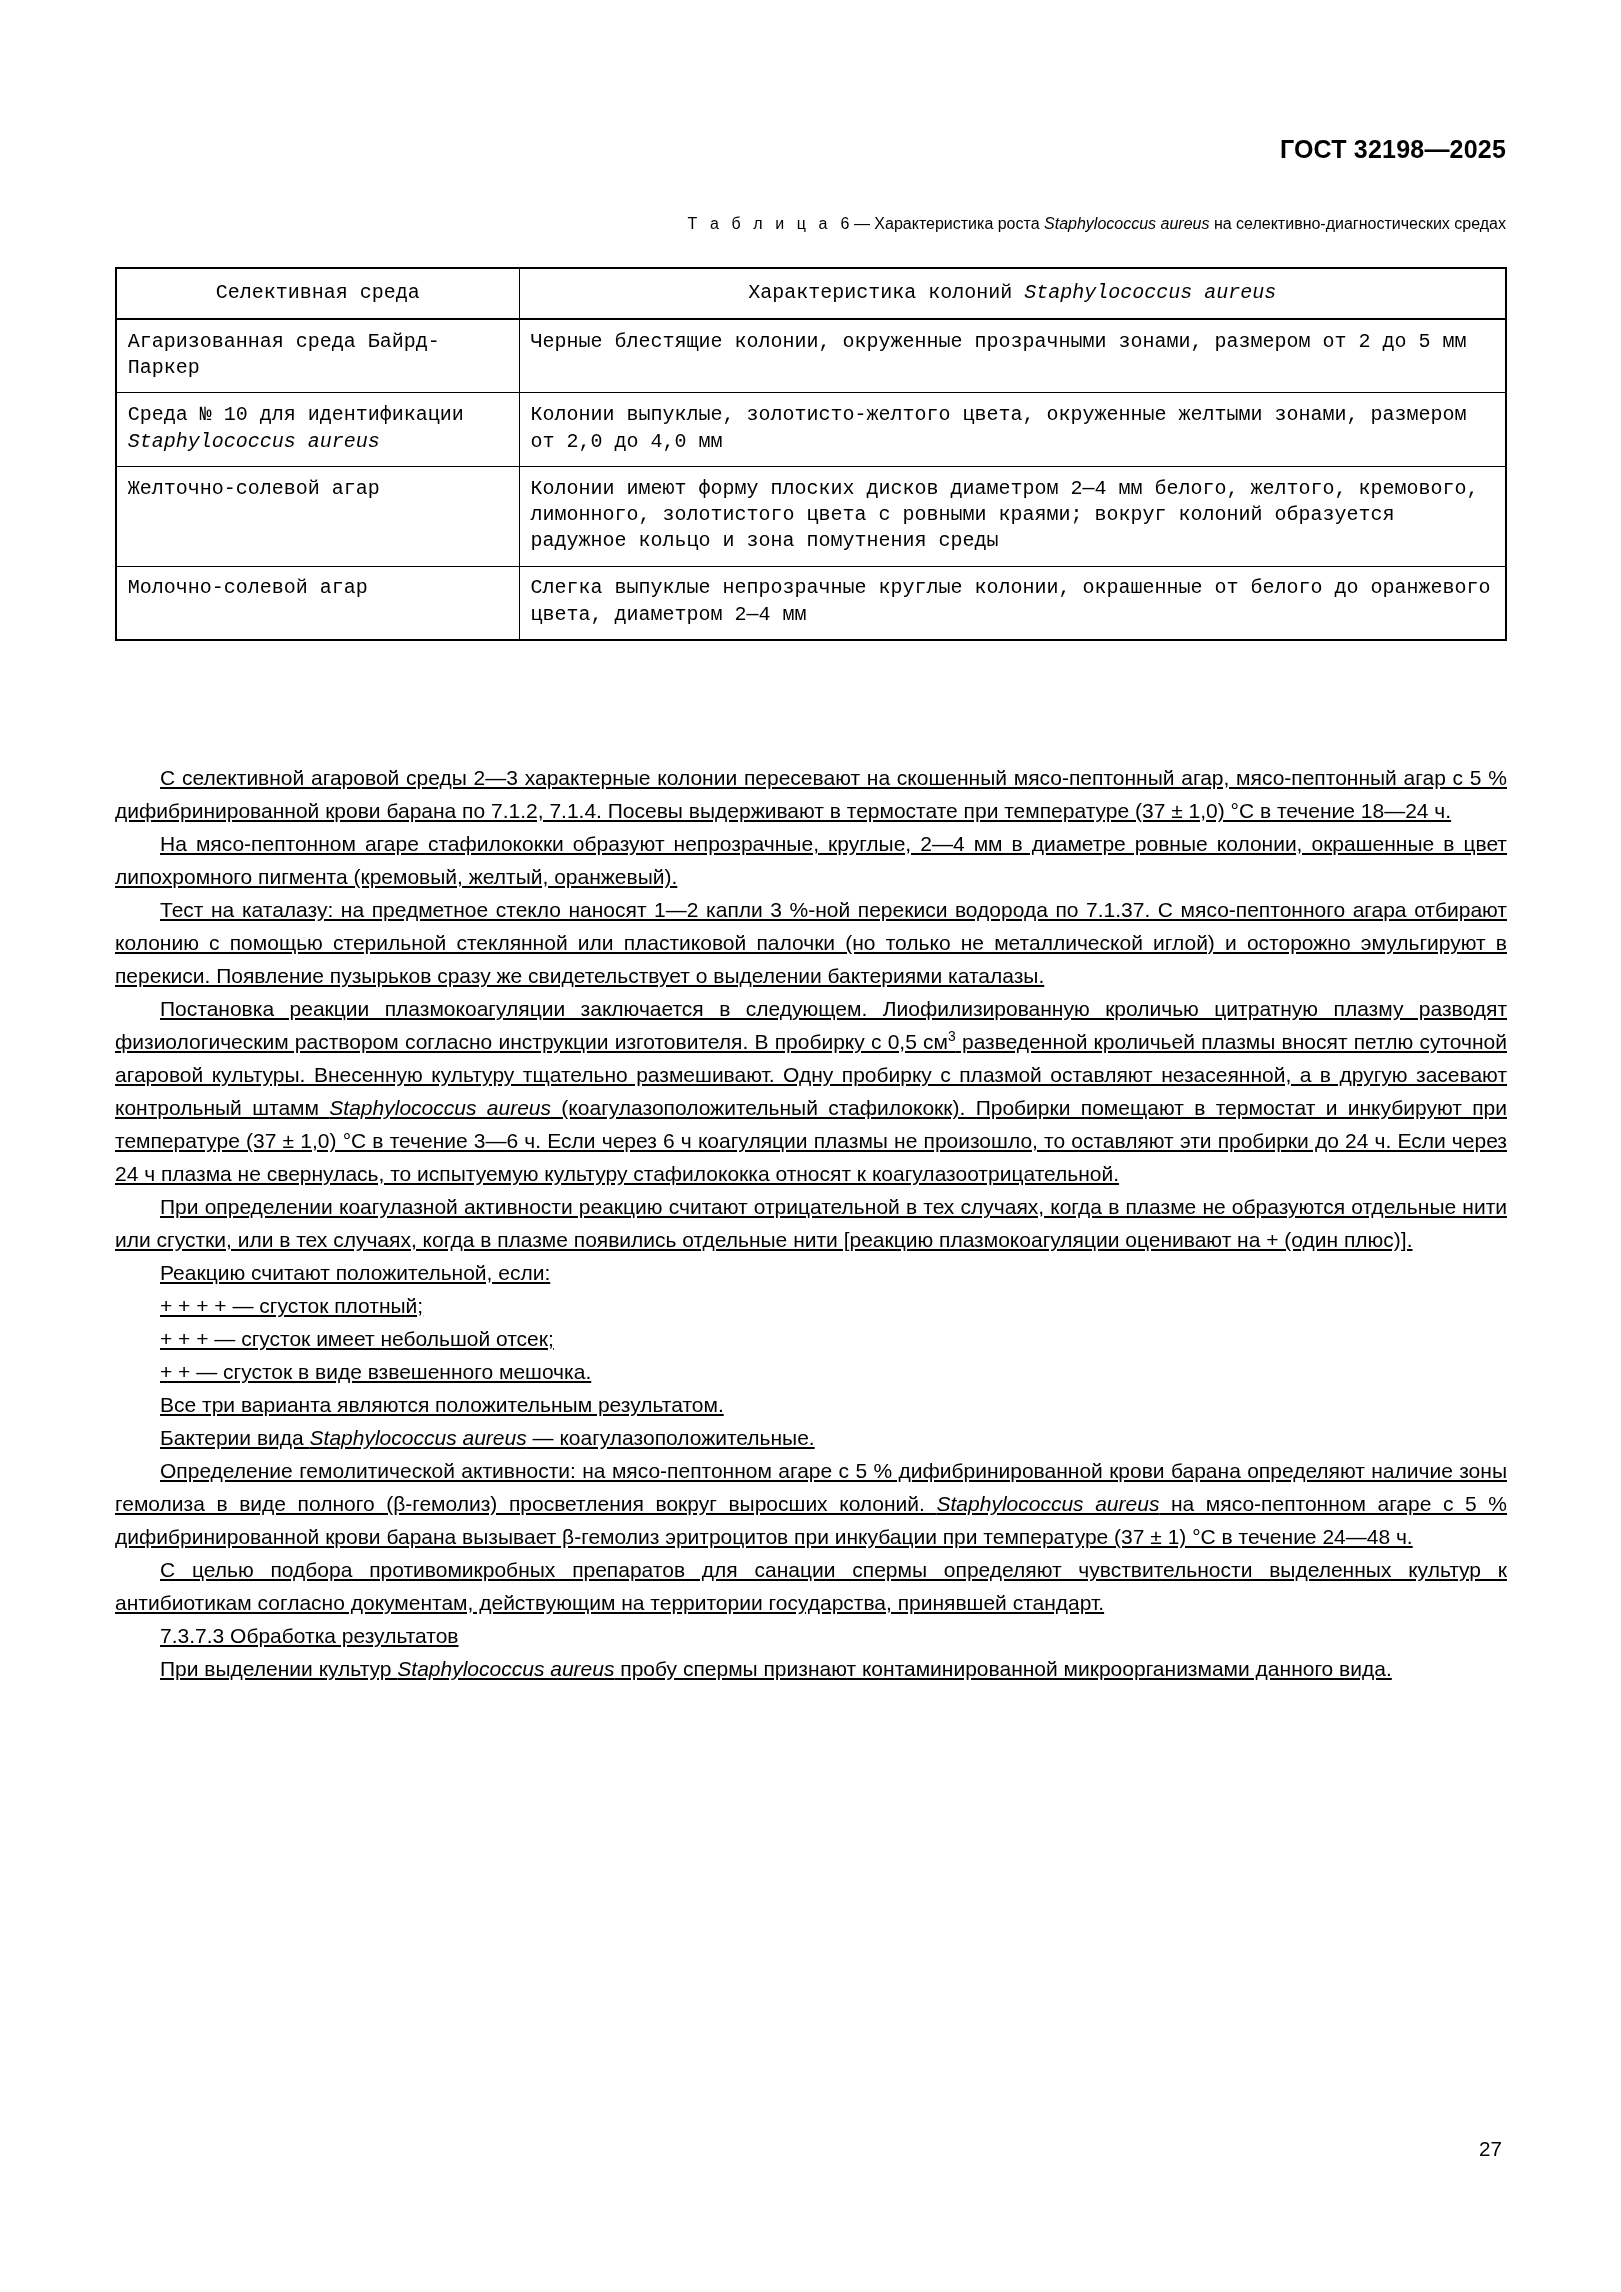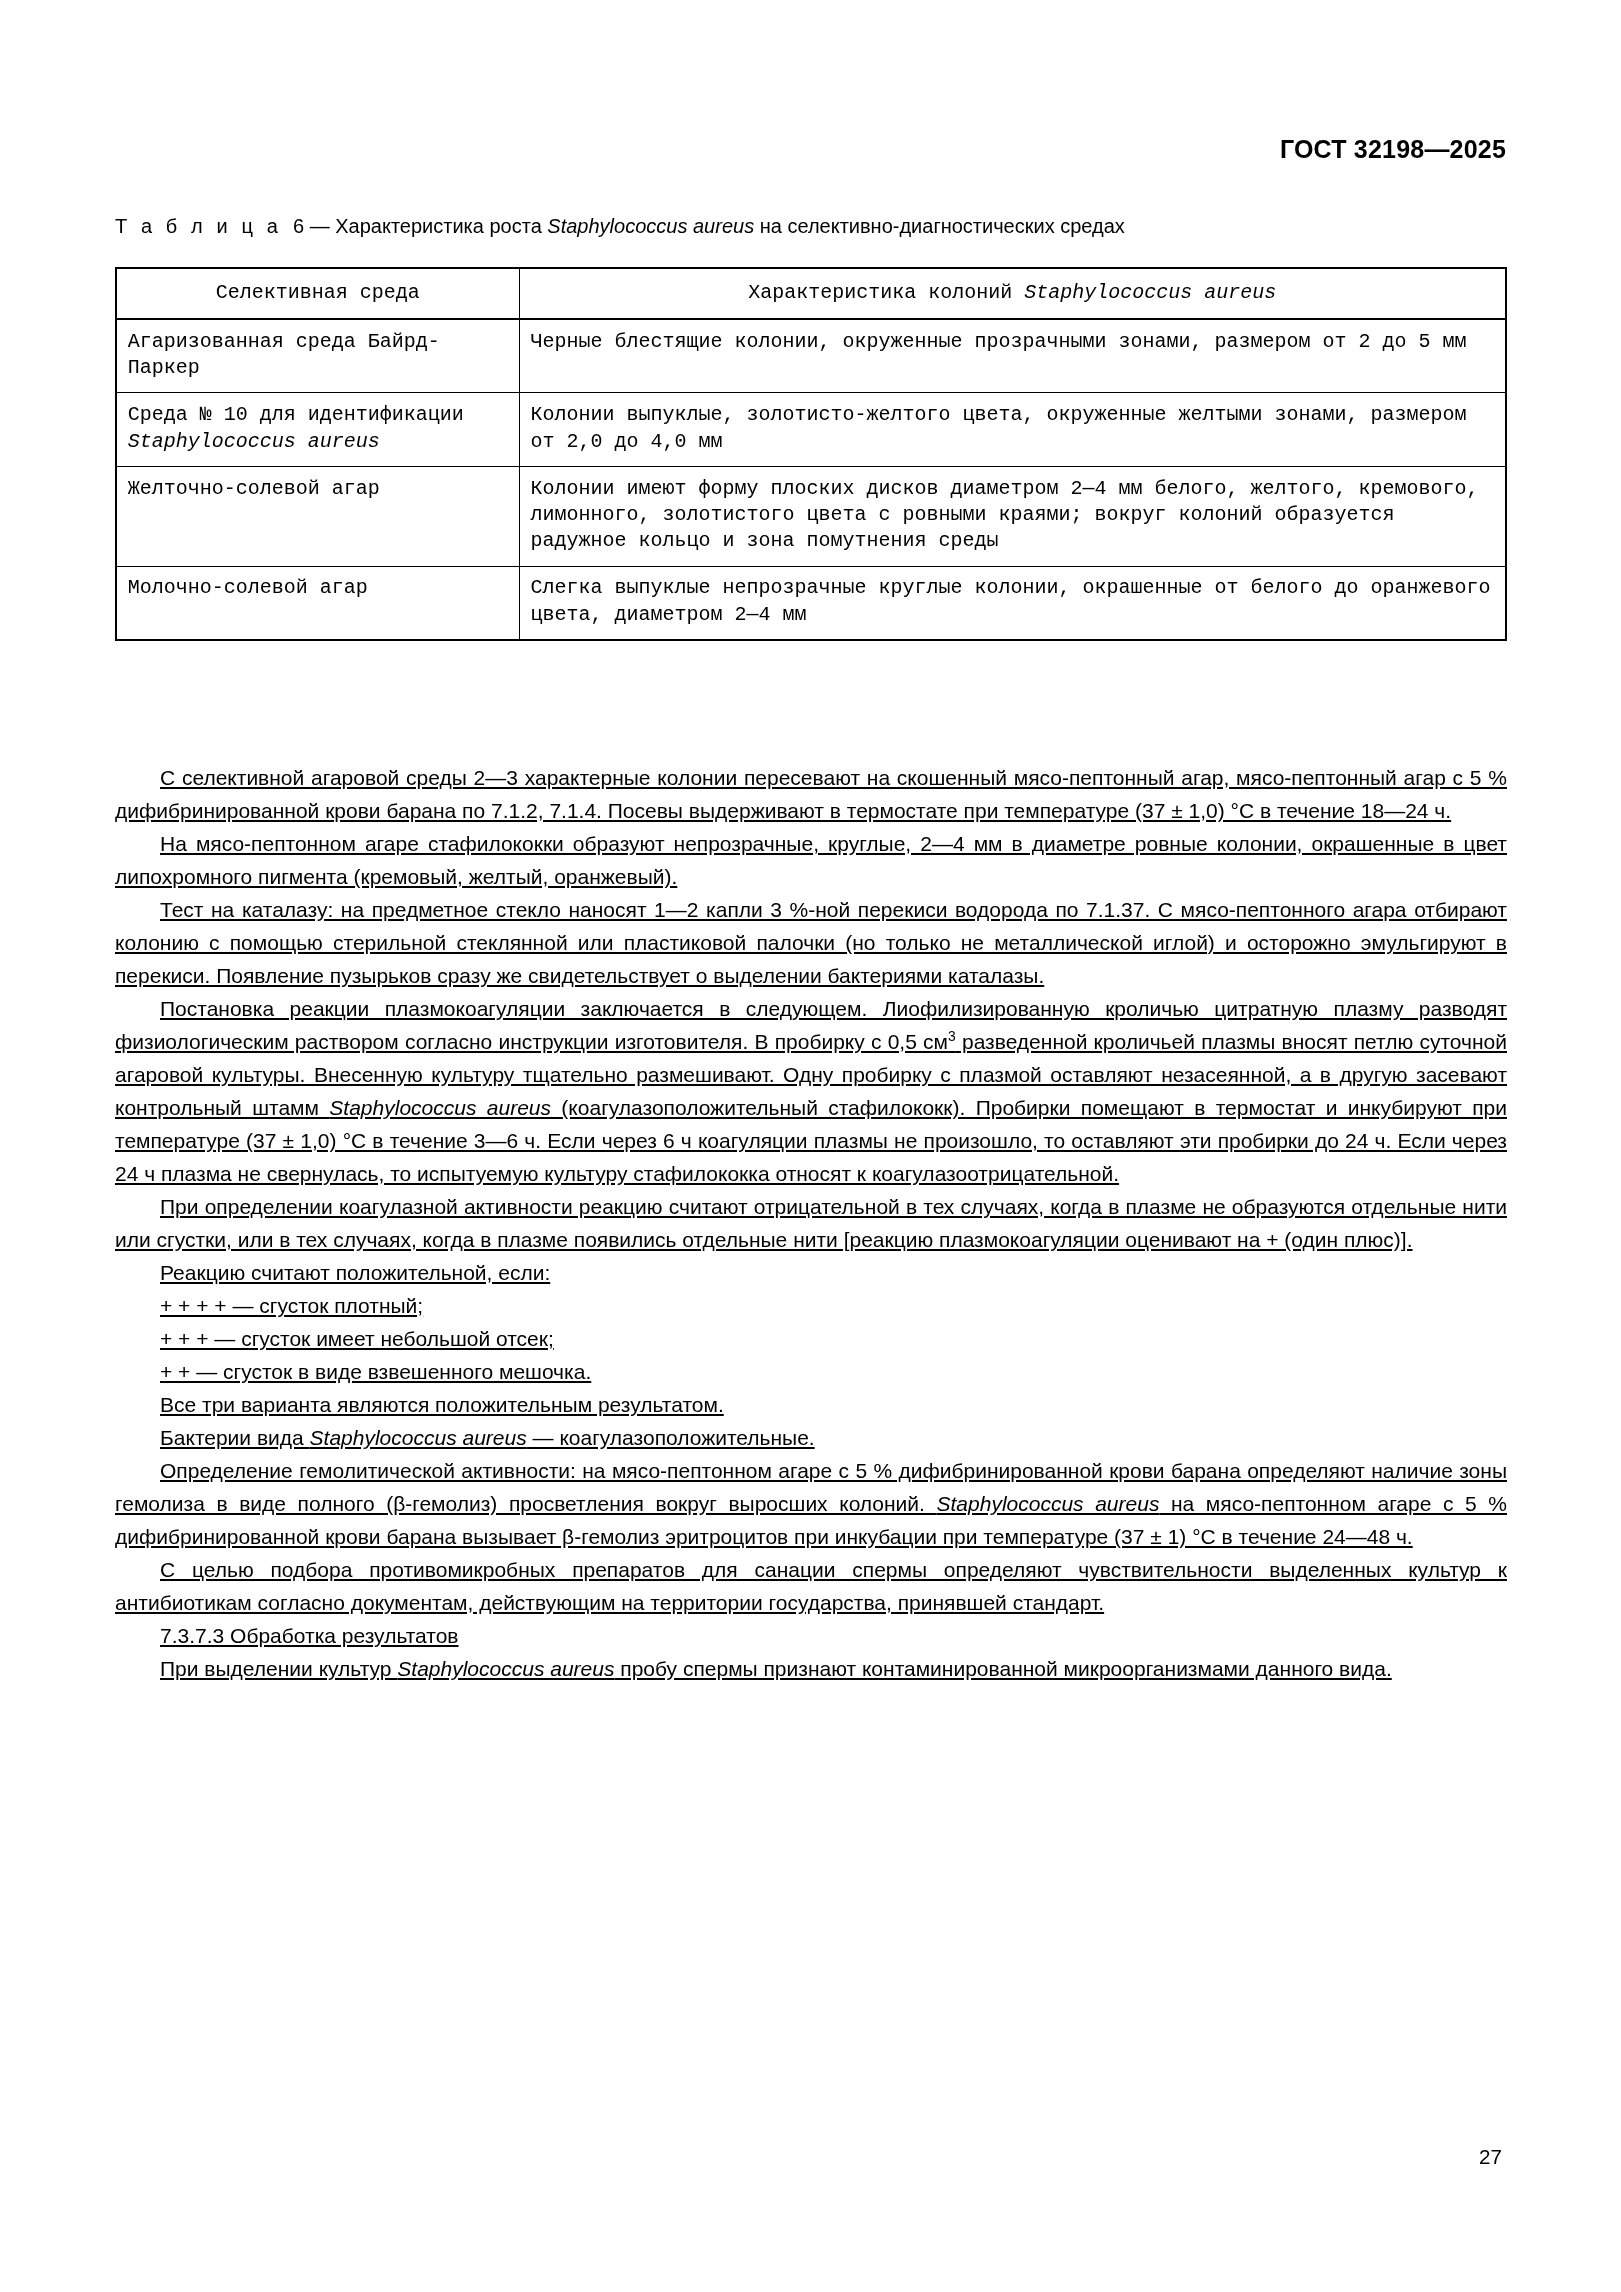--- a/index.html
+++ b/index.html
@@ -32,22 +32,23 @@
     white-space: nowrap;
     margin-left: 28px;
   }
 
   
   .table-caption {
     position: absolute;
     top: 214px;
     left: 115px;
     right: 115px;
-    font-size: 20px;
+    font-size: 16px;
     line-height: 1.25;
+    text-align: right;
   }
   .table-caption .spaced {
     letter-spacing: 4.1px;
   }
   .it { font-style: italic; }
 
   
   .tbl-wrap {
     position: absolute;
     top: 267px;
@@ -98,21 +99,21 @@
   }
   sup {
     font-size: 0.66em;
     vertical-align: super;
     line-height: 0;
   }
 
   
   .page-number {
     position: absolute;
-    bottom: 124px;
+    bottom: 132px;
     right: 119px;
     font-size: 20.6px;
   }
 </style>
 </head>
 <body>
 
 <div class="page">
 
   <div class="header">ГОСТ 32198—2025</div>

